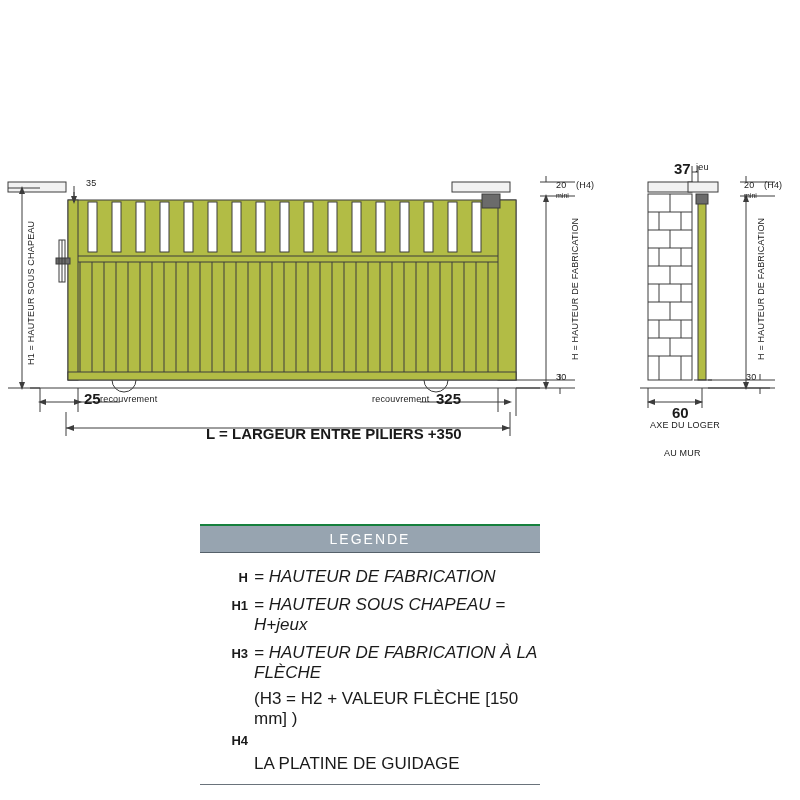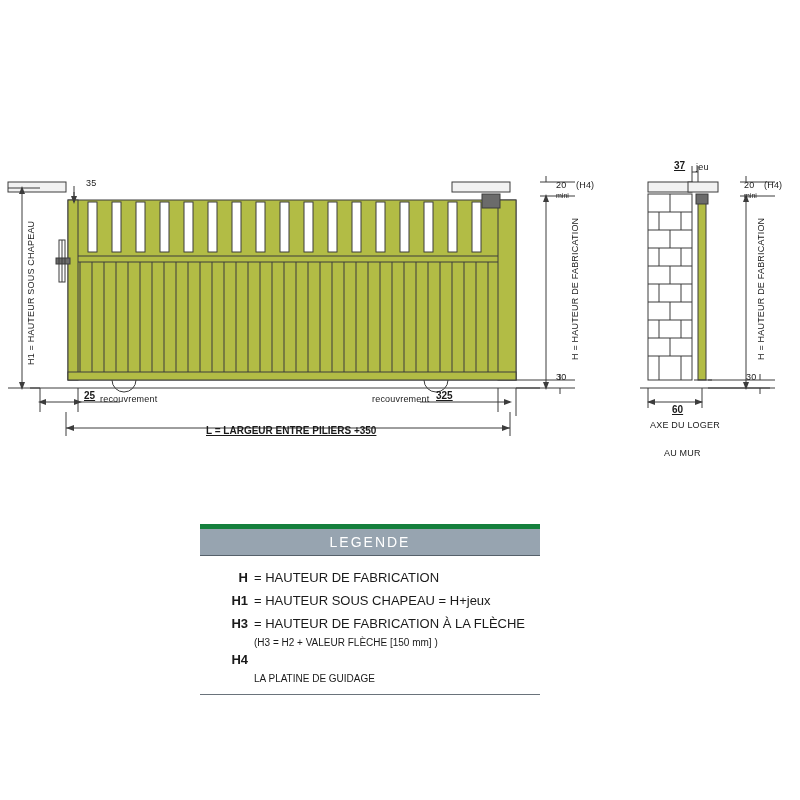--- a/index.html
+++ b/index.html
@@ -7,39 +7,39 @@
     width:800px;height:800px;
     background:#ffffff;
     font-family:"Liberation Sans", sans-serif;
     color:#1a1a1a;
     position:relative;
     overflow:hidden;
   }
   .stage{position:absolute;left:0;top:0;width:800px;height:800px;}
   .abs{position:absolute;}
   .lbl{font-size:9px;letter-spacing:0.2px;white-space:nowrap;}
-  .lbl-b{font-size:10px;font-weight:bold;white-space:nowrap;text-decoration:underline;}
+  .lbl-b{font-size:15px;font-weight:bold;white-space:nowrap;}
   .lbl-sm{font-size:7px;white-space:nowrap;}
   .vert{
     transform-origin:0 0;
     transform:rotate(-90deg);
   }
 
   
   .legend{
     position:absolute;left:200px;top:524px;width:340px;
   }
   .legend-head{
     background:#97a4b0;
     color:#ffffff;
     font-size:14px;
     letter-spacing:2px;
     padding:5px 0 5px 0;
     text-align:center;
-    border-top:5px solid #15803d;
+    border-top:2px solid #15803d;
     border-bottom:1px solid #55606a;
   }
   .legend-body{
     border-bottom:1px solid #6a737b;
     padding-top:10px;
     padding-bottom:10px;
   }
   .lrow{
     display:flex;
     align-items:baseline;
@@ -47,23 +47,23 @@
     padding:4px 0 4px 0;
   }
   .lkey{
     width:48px;
     text-align:right;
     font-weight:bold;
     font-size:13px;
     padding-right:6px;
     flex:0 0 auto;
   }
-  .ldef{font-size:13px;}
+  .ldef{font-size:17px;font-style:italic;}
   .lsub{
-    font-size:10px;
+    font-size:17px;
     padding-left:54px;
     padding-top:2px;
   }
 </style>
 </head>
 <body>
 
 <div class="stage">
 
   <svg class="abs" style="left:0;top:150;" width="600" height="300" viewBox="0 0 600 300">

